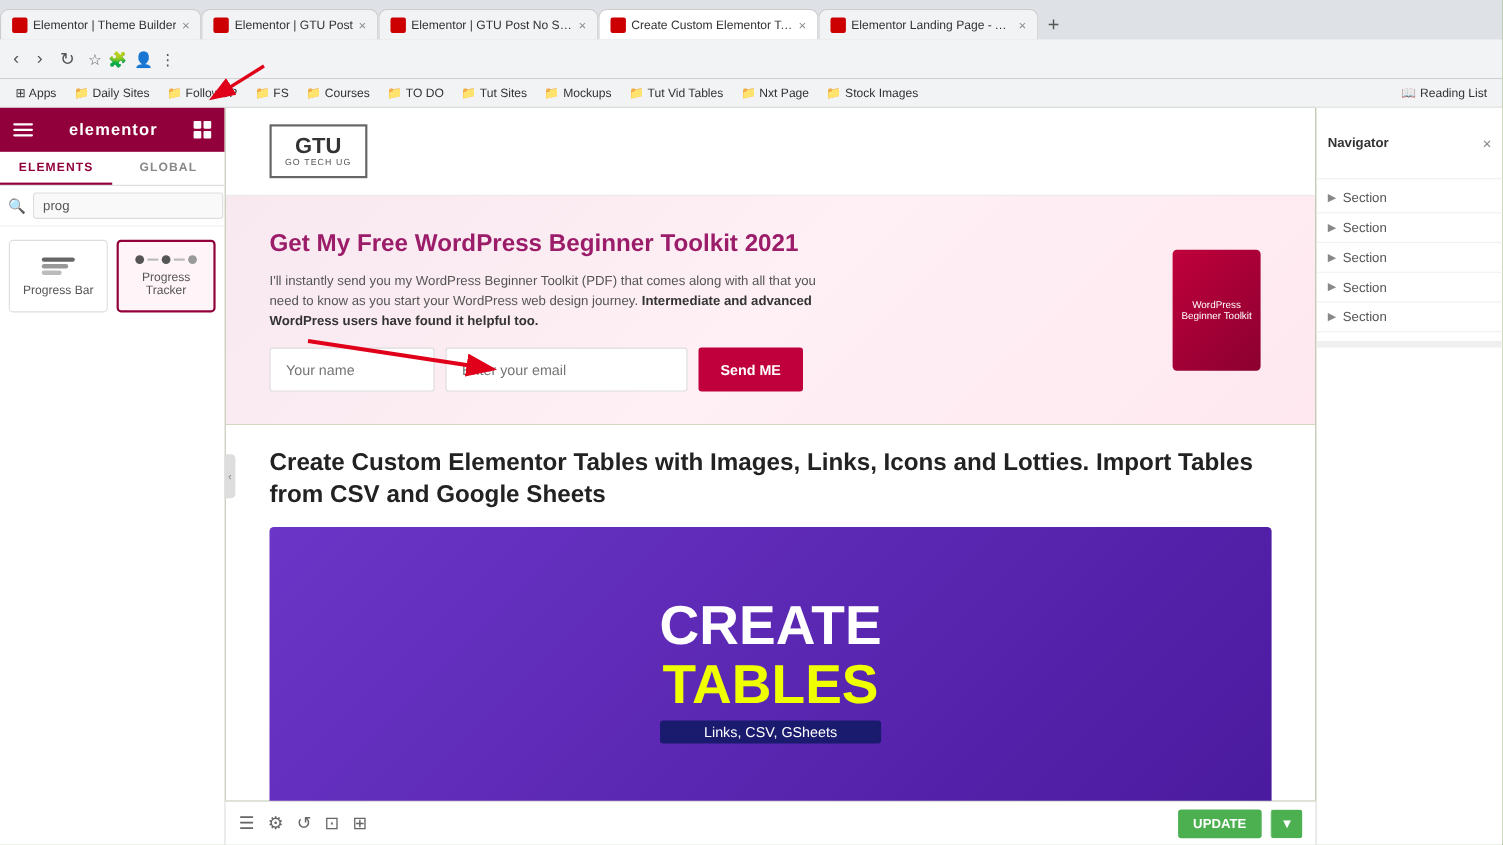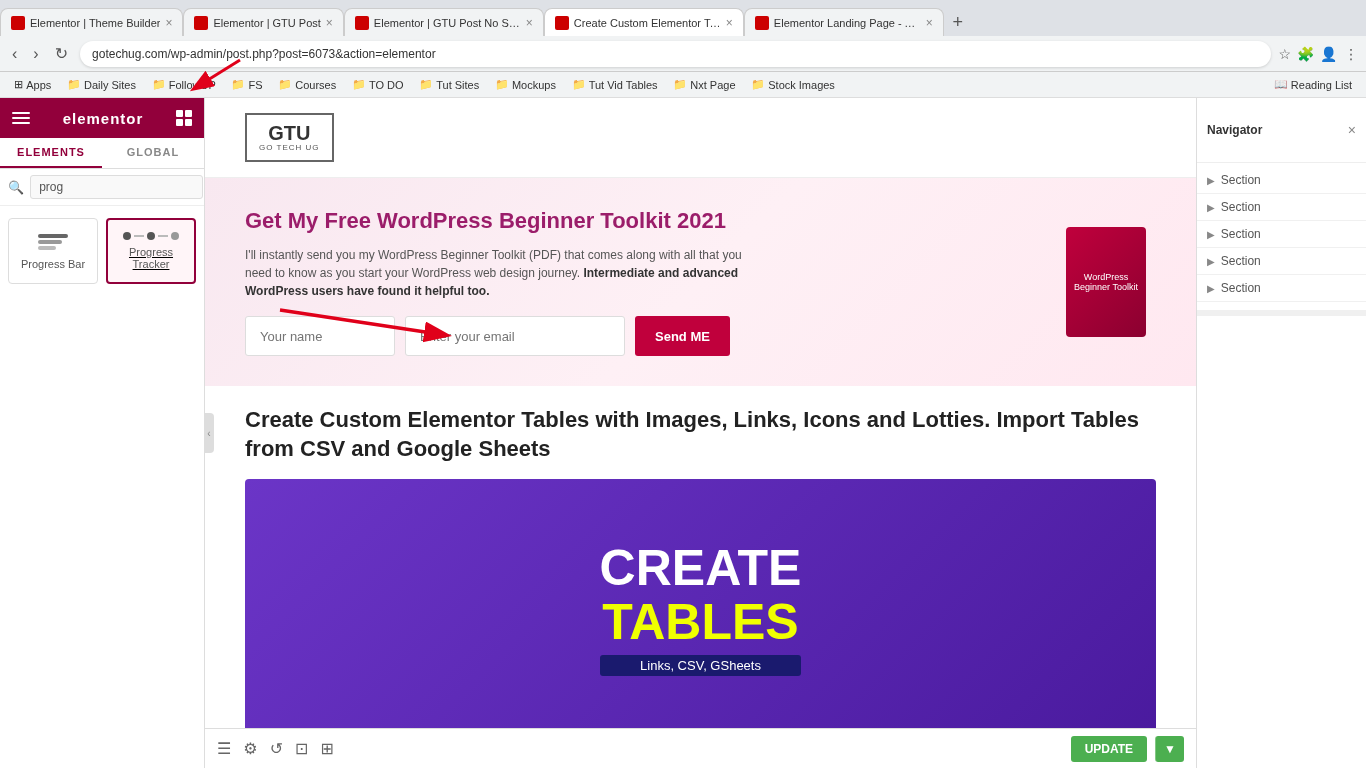--- a/index.html
+++ b/index.html
@@ -38,21 +38,21 @@
     .panel-tabs { display: flex; border-bottom: 1px solid #ddd; flex-shrink: 0; }
     .panel-tab { flex: 1; text-align: center; padding: 8px 0; font-size: 11px; font-weight: 600; color: #888; cursor: pointer; letter-spacing: 1px; text-transform: uppercase; }
     .panel-tab.active { color: #92003b; border-bottom: 2px solid #92003b; }
 
     .search-box { display: flex; align-items: center; padding: 6px 8px; border-bottom: 1px solid #eee; gap: 6px; flex-shrink: 0; }
     .search-input { flex: 1; border: 1px solid #ddd; border-radius: 3px; padding: 4px 8px; font-size: 12px; color: #555; outline: none; background: #f9f9f9; }
     .search-clear { font-size: 14px; color: #999; cursor: pointer; background: none; border: none; }
 
     .elements-grid { display: grid; grid-template-columns: 1fr 1fr; gap: 8px; padding: 12px 8px; overflow-y: auto; }
     .element-card { display: flex; flex-direction: column; align-items: center; justify-content: center; padding: 12px 8px; border: 1px solid #ddd; border-radius: 4px; cursor: pointer; gap: 6px; background: #fff; }
-    .element-card.selected { border: 2px solid #92003b; background: #fff5f8; text-decoration: underline; }
+    .element-card.selected { border: 2px solid #92003b; background: #fff5f8; }
     .element-label { font-size: 11px; color: #555; text-align: center; }
 
     
     .main-content { flex: 1; overflow-y: auto; background: #f5f5f5; display: flex; flex-direction: column; }
 
     
     .website-preview { flex: 1; background: #4d7c0f; position: relative; overflow: hidden; }
 
     
     .site-header { display: flex; align-items: center; justify-content: space-between; padding: 15px 40px; background: #fff; border-bottom: 1px solid #eee; }
@@ -150,21 +150,20 @@
       <span class="tab-label">Elementor Landing Page - A S...</span>
       <span class="tab-close">×</span>
     </div>
     <div class="tab-new">+</div>
   </div>
 
   <div class="address-bar-row">
     <button class="nav-btn">‹</button>
     <button class="nav-btn">›</button>
     <button class="nav-btn">↻</button>
-    <input class="address-field" type="text" value="gotechug.com/wp-admin/post.php?post=6073&amp;action=elementor" style="">
     <div class="browser-icons">
       <button class="browser-icon-btn">☆</button>
       <button class="browser-icon-btn">🧩</button>
       <button class="browser-icon-btn">👤</button>
       <button class="browser-icon-btn">⋮</button>
     </div>
   </div>
 
   <div class="bookmarks-bar">
     <div class="bookmark-item">

